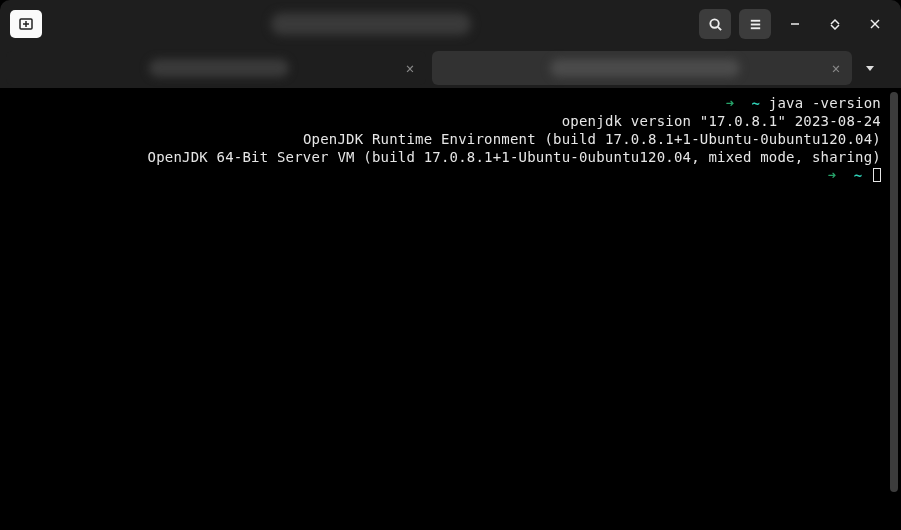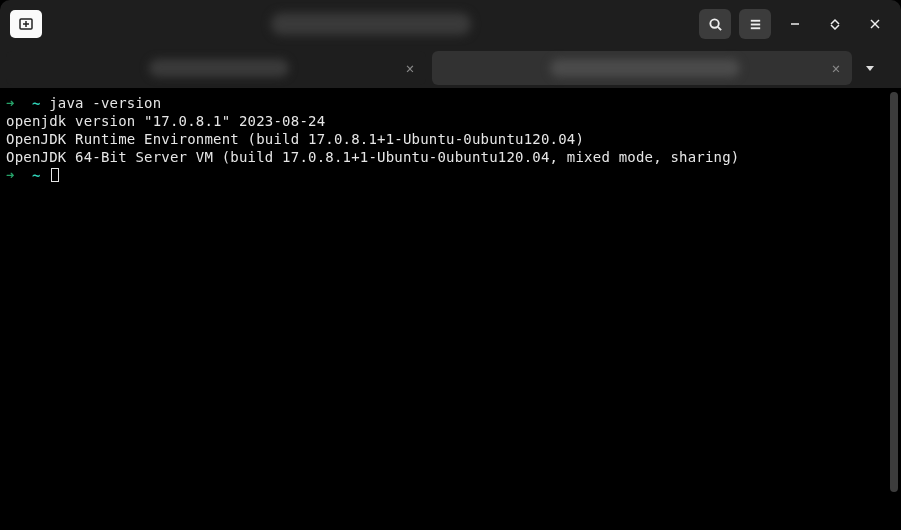--- a/index.html
+++ b/index.html
@@ -142,20 +142,21 @@
   .terminal {
     position: absolute;
     inset: 0 14px 0 0;
     padding: 6px 6px 6px 6px;
     font-size: 14px;
     line-height: 18px;
     color: #e6e6e6;
     white-space: pre;
     font-family: "DejaVu Sans Mono","Menlo","Consolas",monospace;
     letter-spacing: 0.2px;
+    text-align: right;
   }
   
   .prompt-arrow { color: #26a269; font-weight: bold; }
   .prompt-tilde { color: #2fd1b7; font-weight: bold; }
   .cmd { color: #e6e6e6; }
   .cursor {
     display: inline-block;
     width: 8px;
     height: 14px;
     border: 1px solid #e6e6e6;

